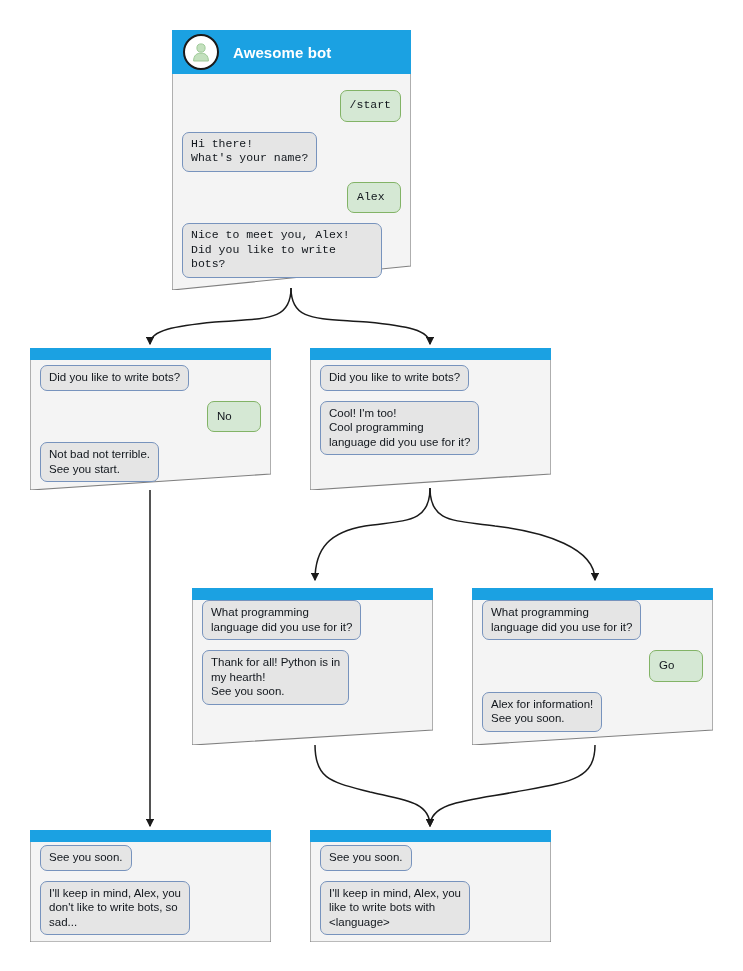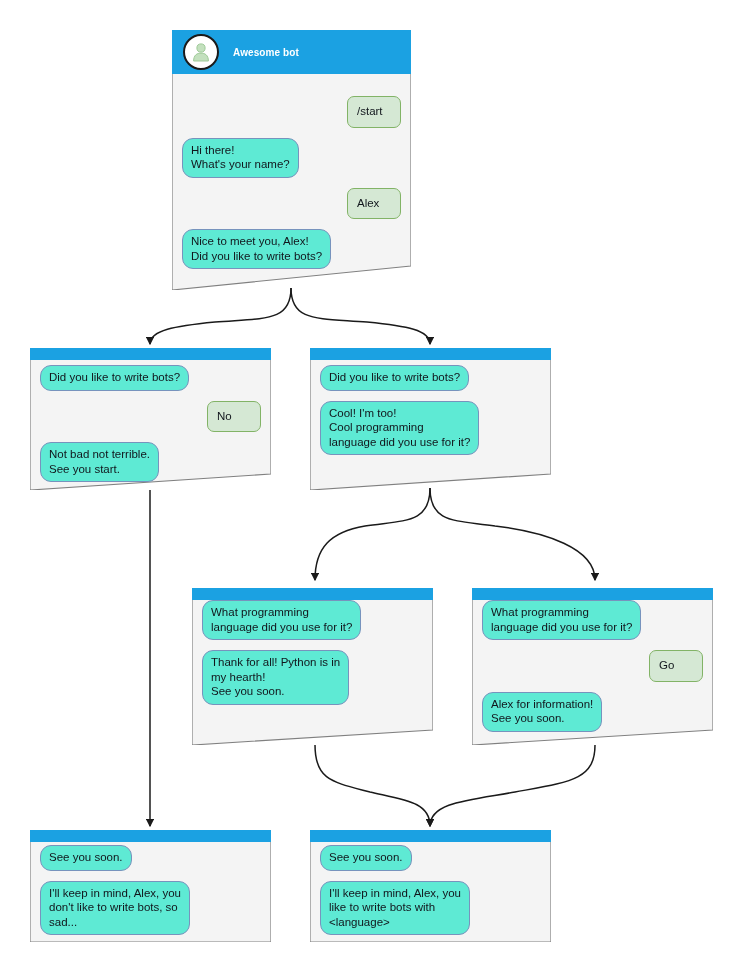--- a/index.html
+++ b/index.html
@@ -69,21 +69,21 @@
     border: 2px solid #1a1a1a;
     box-sizing: border-box;
     display: flex;
     align-items: center;
     justify-content: center;
     flex: none;
   }
   .avatar svg { display: block; }
   .card-title {
     color: #ffffff;
-    font-size: 10px;
+    font-size: 15px;
     font-weight: bold;
     margin-left: 14px;
     letter-spacing: 0.1px;
     white-space: nowrap;
   }
 
   
   .messages {
     position: absolute;
     left: 0;
@@ -104,23 +104,22 @@
     border: 1px solid;
     padding: 4px 8px 5px 8px;
     font-size: 11.5px;
     line-height: 14.5px;
     color: #11161c;
     white-space: pre-line;
     box-sizing: border-box;
     max-width: 200px;
   }
   .bubble.bot {
-    background: #5eead4;
+    background: #e5e5e5;
     border-color: #7793bd;
-    border-radius: 11px;
   }
   .bubble.user {
     background: #d5e8d4;
     border-color: #82b366;
     min-width: 54px;
     text-align: left;
     padding: 7px 9px 8px 9px;
   }
 </style>
 </head>
@@ -150,21 +149,21 @@
   <div class="card-inner">
     <div class="card-header" style="background:#1ba1e2;">
       <span class="avatar">
         <svg width="22" height="22" viewBox="0 0 22 22">
           <circle cx="11" cy="7" r="4.1" fill="#c3e0be" stroke="#9fcb99" stroke-width="1"></circle>
           <path d="M3.6 20 C3.6 14.2 7 12.1 11 12.1 C15 12.1 18.4 14.2 18.4 20 Z" fill="#c3e0be" stroke="#9fcb99" stroke-width="1"></path>
         </svg>
       </span>
       <span class="card-title">Awesome bot</span>
     </div>
-    <div class="messages" style="top:66px;">
+    <div class="messages" style="top:60px;font-family:Liberation Mono, monospace;">
       <div class="msg-row right">
         <div class="bubble user">/start</div>
       </div>
       <div class="msg-row left">
         <div class="bubble bot">Hi there!
 What's your name?</div>
       </div>
       <div class="msg-row right">
         <div class="bubble user">Alex</div>
       </div>

